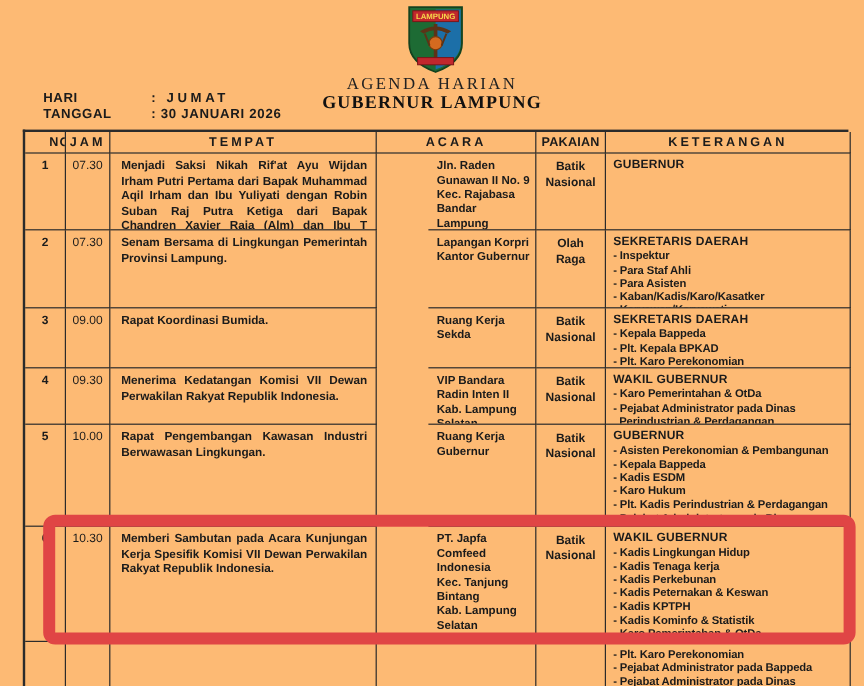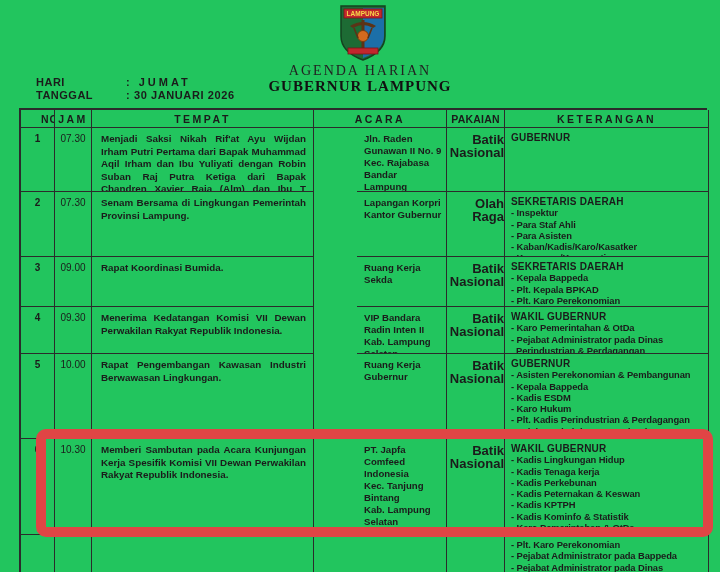--- a/index.html
+++ b/index.html
@@ -1,19 +1,19 @@
 <!DOCTYPE html>
 <html><head>
 <meta charset="utf-8">
 <style>
   * { margin:0; padding:0; box-sizing:border-box; }
   html,body { background:#ffffff; }
   .page {
     position:relative; width:720px; height:572px; overflow:hidden;
-    background:#22c55e; color:#1b1b1b;
+    background:#fdba74; color:#1b1b1b;
     font-family:"Liberation Sans", sans-serif;
   }
   
   .logo { position:absolute; left:336px; top:4px; }
   .doc-title-1 {
     position:absolute; left:0; top:63px; width:720px; text-align:center;
     font-family:"Liberation Serif", serif; font-size:14px; letter-spacing:2px; color:#222;
   }
   .doc-title-2 {
     position:absolute; left:0; top:78px; width:720px; text-align:center;
@@ -42,21 +42,21 @@
   }
   .thead > div:nth-child(1) { letter-spacing:1px;padding-left:20px; }
   .thead > div:nth-child(5) { letter-spacing:0.2px; }
   .cell-no { font-size:10px; font-weight:bold; text-align:center; padding-top:5px; }
   .cell-jam { font-size:10px; font-weight:normal; text-align:center; padding-top:5px; }
   .cell-acara {
     font-size:9.8px; font-weight:bold; line-height:12.5px;
     padding:5px 7px 0 9px; text-align:justify;
   }
   .cell-tempat { font-size:9.6px; font-weight:bold; line-height:12px; padding:5px 4px 0 7px;margin-left:43px; }
-  .cell-pakaian { font-size:13px; font-weight:bold; line-height:13px; padding-top:5px; text-align:right; }
+  .cell-pakaian { font-size:10px; font-weight:bold; line-height:13px; padding-top:5px; text-align:center; }
   .cell-ket { font-size:9.4px; font-weight:bold; line-height:11.3px; padding:4px 2px 0 6px; }
   .ket-title { font-size:10px; font-weight:900; letter-spacing:0.2px; }
   .ket-item { white-space:pre; letter-spacing:-0.1px; }
   
   .highlight-box {
     position:absolute; left:36px; top:429px; width:677px; height:108px;
     border:10px solid #e04545; border-radius:10px;
     pointer-events:none; z-index:5;
   }
 </style>

